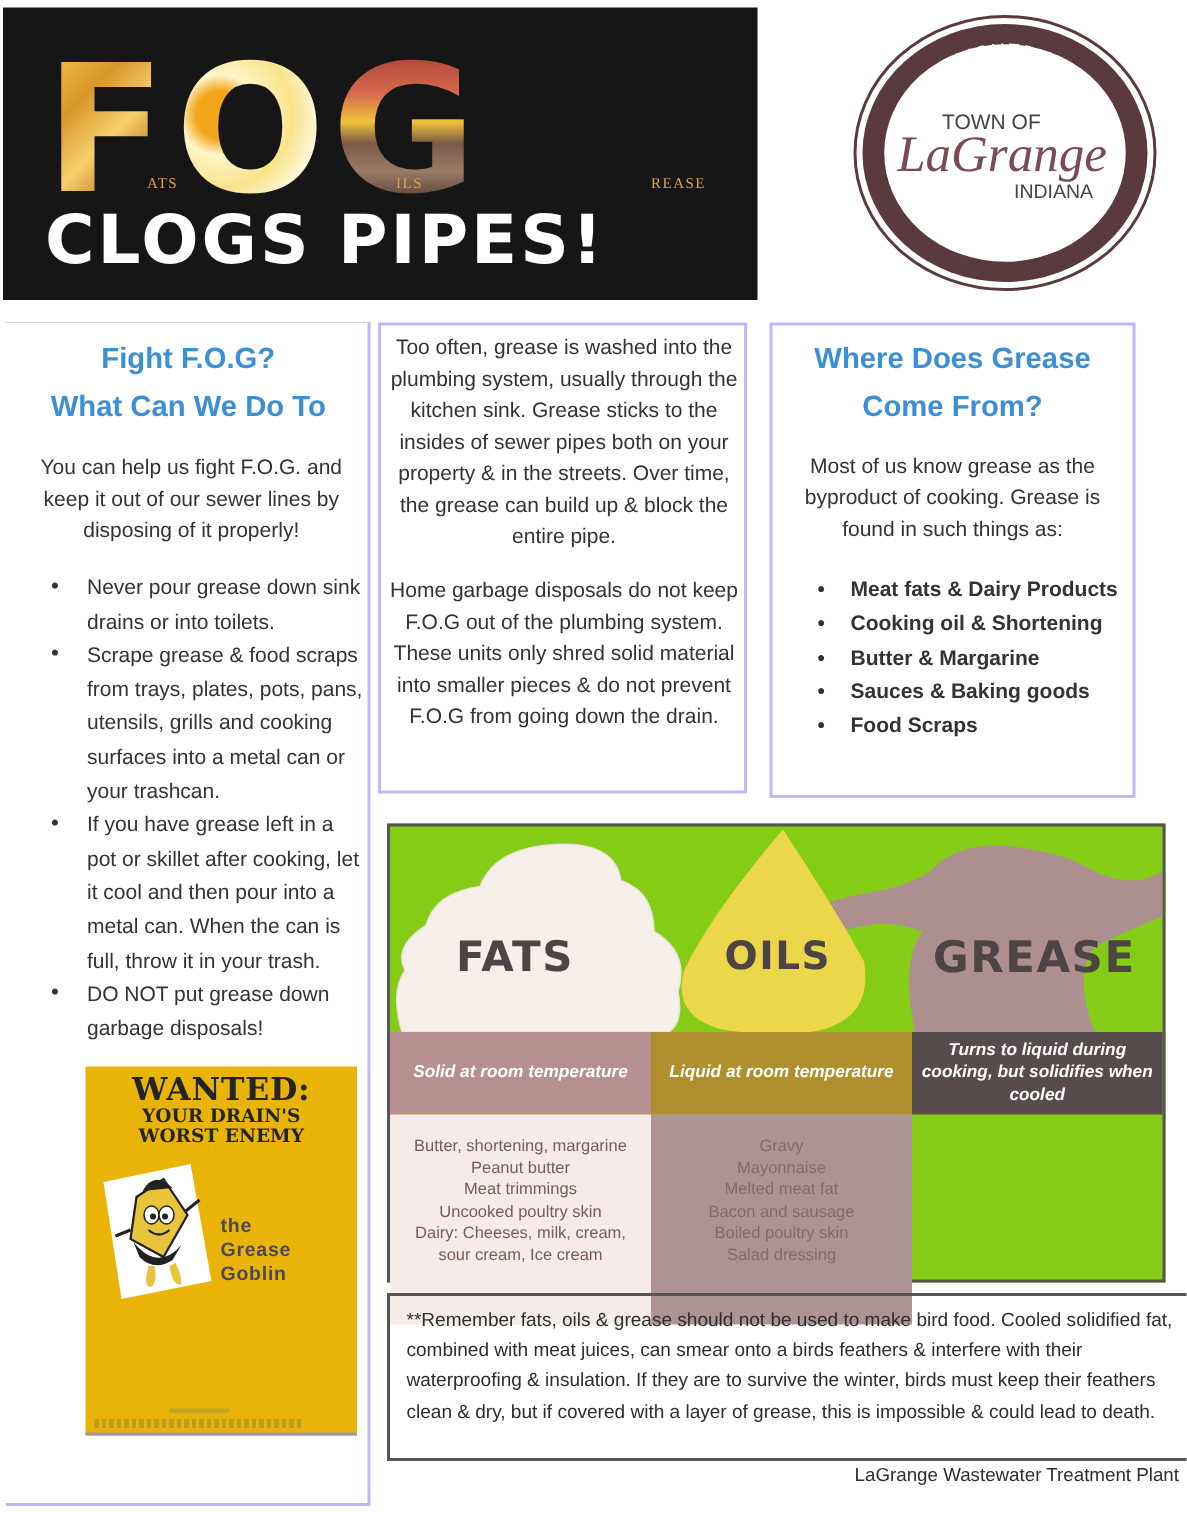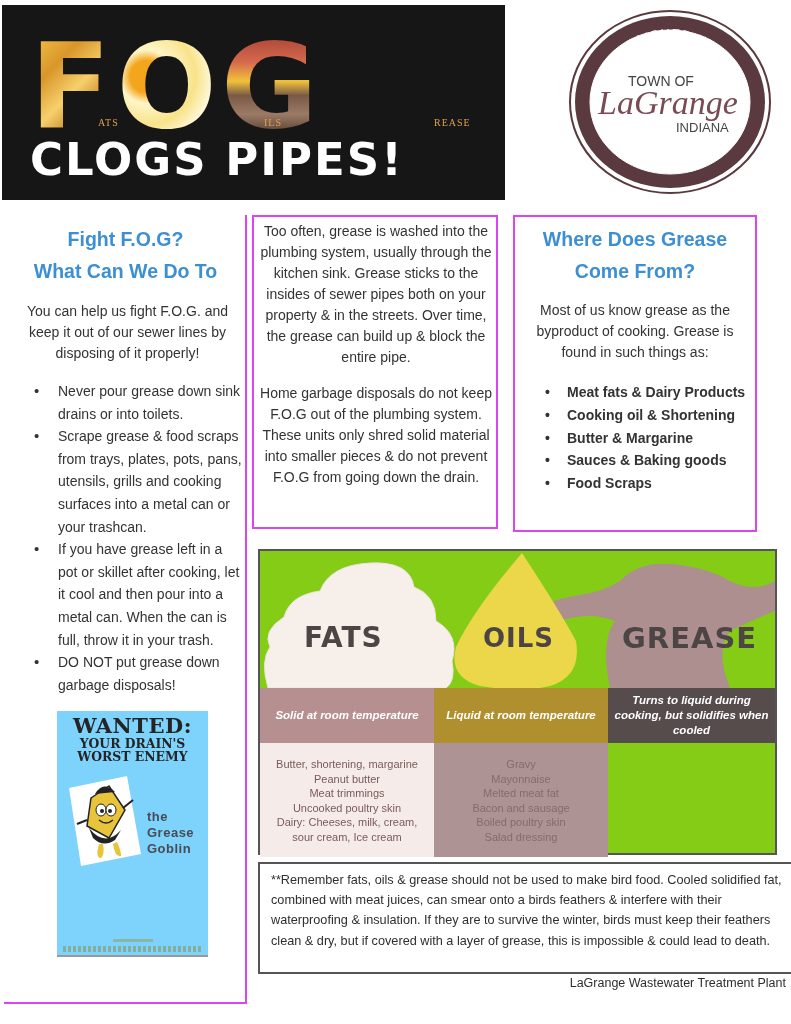--- a/index.html
+++ b/index.html
@@ -29,21 +29,21 @@
     font-family: "DejaVu Sans", sans-serif; font-weight: 900; font-size: 45px; color: #ffffff;
     letter-spacing: 2px; line-height: 1;
   }
 
   
   .seal {
     position: absolute; left: 568px; top: 8px; width: 204px; height: 188px;
   }
 
   
-  .box { position: absolute; border: 2px solid #d946ef; background: #fff; }
+  .box { position: absolute; border: 2px solid #c4b5fd; background: #fff; }
   .box-left { left: 4px; top: 215px; width: 243px; height: 789px; border-top: none; border-left: none; }
   .box-left-line { position: absolute; left: 4px; top: 215px; width: 243px; height: 2px; background: #555; }
   .box-mid { left: 252px; top: 215px; width: 246px; height: 314px; }
   .box-right { left: 513px; top: 215px; width: 244px; height: 317px; }
 
   .h-blue {
     color: #3c8fd4; font-weight: bold; font-size: 19.5px; text-align: center; line-height: 32px;
   }
   .p-center { text-align: center; font-size: 14px; line-height: 21px; color: #333; }
 
@@ -57,22 +57,22 @@
   .mid-p2 { position: absolute; left: 6px; top: 166px; width: 232px; }
 
   .right-title { position: absolute; left: 0; top: 6px; width: 240px; }
   .right-intro { position: absolute; left: 4px; top: 83px; width: 232px; text-align: center; }
   .right-list { position: absolute; left: 30px; top: 164px; list-style: none; }
   .right-list li { position: relative; padding-left: 22px; font-size: 14px; line-height: 22.8px; font-weight: bold; color: #333; }
   .right-list li::before { content: "\2022"; position: absolute; left: 0; top: 0; }
 
   
   .wanted {
-    position: absolute; left: 57px; top: 711px; width: 151px; height: 246px;
-    background: #7dd3fc; border-bottom: 2px solid #999; padding-top: 4px;
+    position: absolute; left: 57px; top: 711px; width: 181px; height: 246px;
+    background: #eab308; border-bottom: 2px solid #999; padding-top: 4px;
   }
   .w-title { font-family: "DejaVu Serif", serif; font-weight: 900; font-size: 21px; color: #242424; text-align: center; letter-spacing: 0.5px; line-height: 22px; }
   .w-sub { font-family: "DejaVu Serif", serif; font-weight: 900; font-size: 12.4px; color: #242424; text-align: center; line-height: 13px; }
   .w-art { position: absolute; left: 8px; top: 63px; width: 80px; height: 96px; }
   .w-name { position: absolute; left: 90px; top: 98px; width: 60px; font-weight: 900; font-size: 13px; color: #4a4a55; line-height: 16px; letter-spacing: 0.5px; text-align: left; }
   .w-seen { position: absolute; left: 0; top: 172px; width: 151px; text-align: center; color: #2b2b2b; }
   .w-seen .big { font-size: 11.5px; line-height: 13px; }
   .w-seen .small { font-size: 8.5px; font-weight: bold; color: #4c4c5c; line-height: 10px; }
   .w-fine { position: absolute; left: 6px; top: 235px; width: 139px; height: 6px;
     background: repeating-linear-gradient(90deg, #8a8a3c 0 3px, transparent 3px 5px); opacity: 0.5; }
@@ -90,21 +90,21 @@
   }
   .lbl-fats { left: 44px; top: 70px; font-size: 28px; }
   .lbl-oils { left: 223px; top: 72px; font-size: 26px; }
   .lbl-grease { left: 362px; top: 70px; font-size: 29px; }
 
   .chart-grid { position: absolute; left: 0; top: 137px; width: 515px; display: grid; grid-template-columns: 174px 174px 167px; }
   .hdr { height: 55px; color: #fff; font-style: italic; font-weight: bold; font-size: 11.5px; display: flex; align-items: center; justify-content: center; text-align: center; line-height: 15px; padding: 0 4px; }
   .hdr-fats { background: #b69090; }
   .hdr-oils { background: #b0902e; }
   .hdr-grease { background: #574c4c; }
-  .cell { height: 114px; padding-top: 14px; text-align: center; font-size: 11px; line-height: 14.6px; }
+  .cell { height: 140px; padding-top: 14px; text-align: center; font-size: 11px; line-height: 14.6px; }
   .cell-fats { background: #f5ecea; color: #7a5a5a; }
   .cell-oils { background: #eed852; color: #7b6224; }
   .cell-grease { background: #ad9393; color: #856c6c; }
 
   
   .note {
     position: absolute; left: 258px; top: 862px; width: 540px; height: 112px;
     border: 2px solid #555; padding: 6px 10px 0 11px;
     font-size: 12.7px; line-height: 20.2px; color: #2e2e2e;
   }

